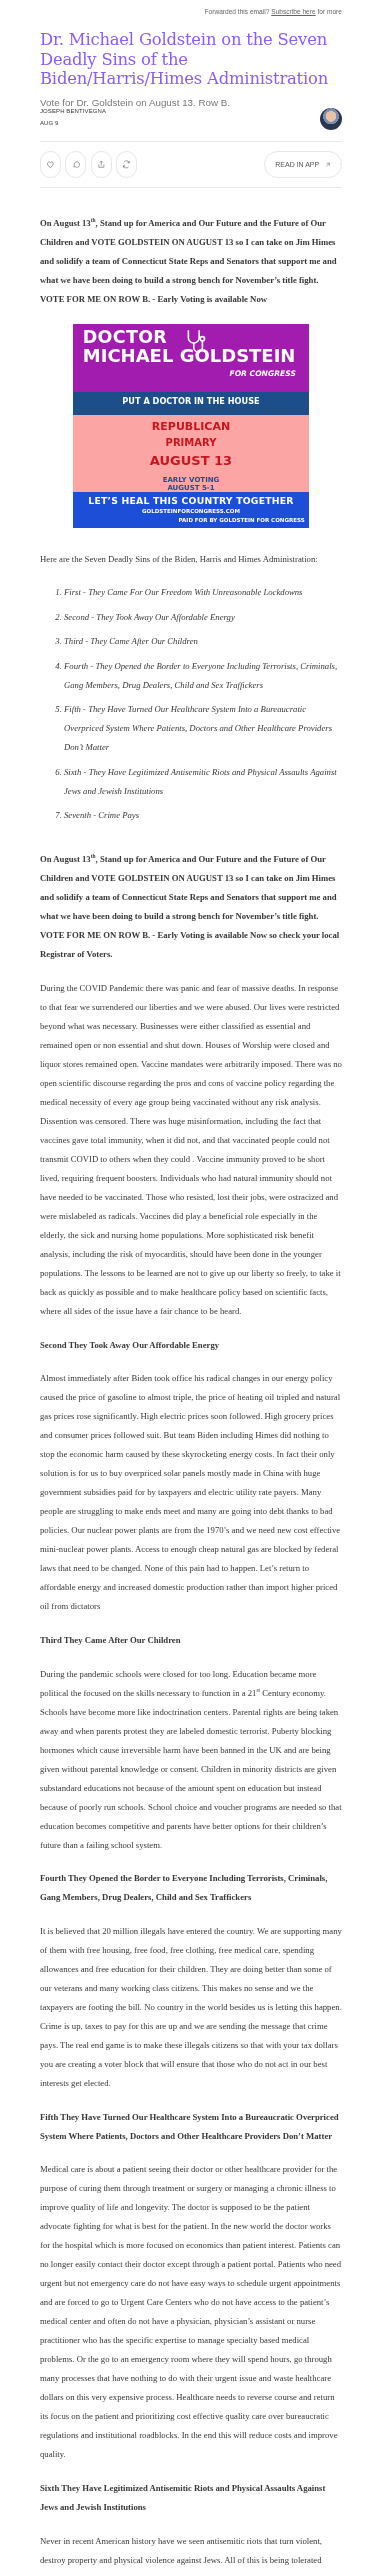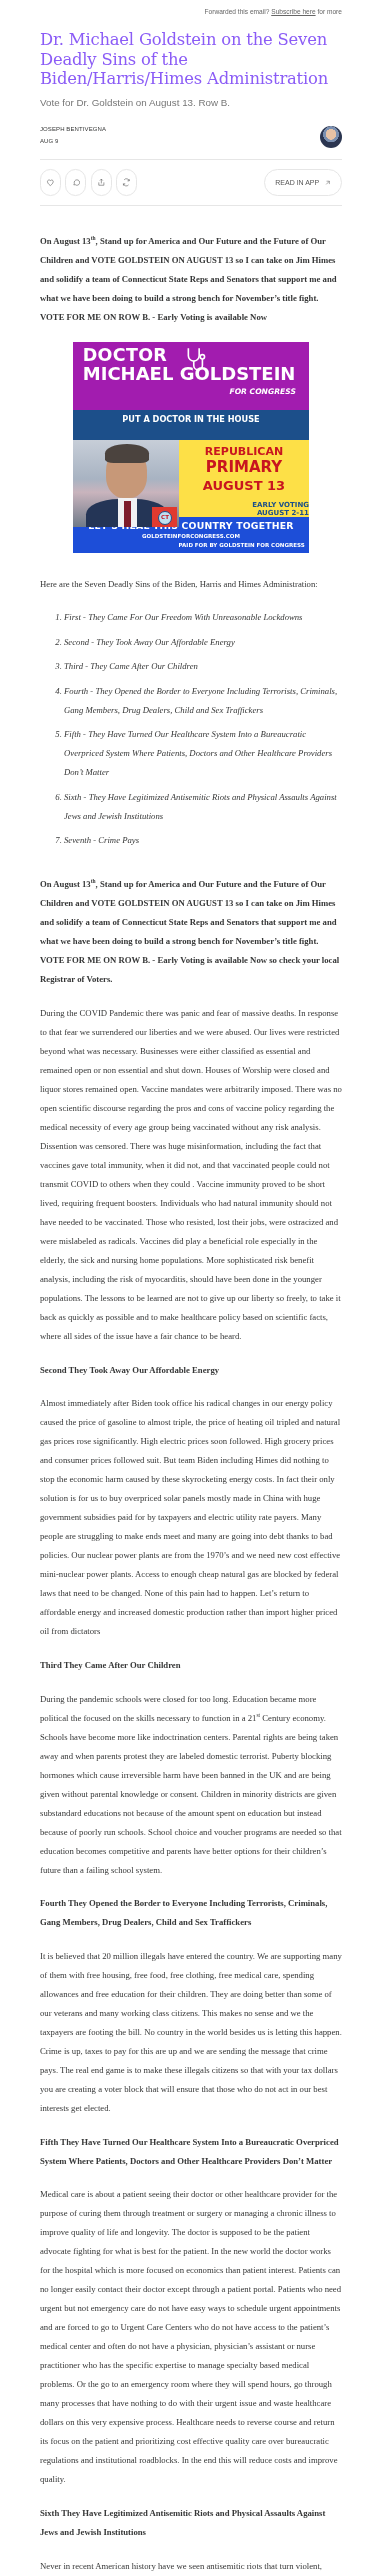--- a/index.html
+++ b/index.html
@@ -1,21 +1,21 @@
 <!DOCTYPE html>
 <html style="font-size:8.7px"><head>
   <meta charset="utf-8">
   <style>
     html, body { margin: 0; padding: 0; background: #ffffff; }
     body { width: 382px; font-family: "Liberation Serif", serif; color: #363737; }
     .wrap { width: 302px; margin: 0 auto; padding: 0 0 22px; }
     .forwarded { text-align: right; font-family: "Liberation Sans", sans-serif; font-size: 6.6px; color: #666; padding-top: 7.6px; }
     .forwarded a { color: #666; text-decoration: underline; }
     h1.title { font-family: "DejaVu Serif", serif; font-weight: normal; font-size: 16.4px; line-height: 19.7px; color: #8b5cf6; margin: 15.3px 0 7.6px; letter-spacing: -0.2px; }
-    .subtitle { font-family: "Liberation Sans", sans-serif; font-size: 9.8px; color: #777; margin: 0 0 18px; }
+    .subtitle { font-family: "Liberation Sans", sans-serif; font-size: 9.8px; color: #777; margin: 0 0 0; }
     .byline { display: flex; justify-content: space-between; align-items: flex-start; }
     .byline .meta { font-family: "Liberation Sans", sans-serif; font-size: 6px; color: #363737; text-transform: uppercase; letter-spacing: 0.1px; }
     .byline .meta div { margin-bottom: 6.6px; }
     .avatar { width: 22px; height: 22px; border-radius: 50%; background: radial-gradient(circle at 50% 38%, #e7c2a5 0 30%, #7a8fb0 31% 45%, #2b3550 46% 100%); }
     .divider { border: 0; border-top: 0.5px solid #e6e6e6; margin: 8.7px 0; }
     .actionbar { display: flex; justify-content: space-between; align-items: center; height: 27px; }
     .icon-group { display: flex; gap: 4.4px; }
     .icon-btn { width: 21px; height: 27px; border: 0.5px solid #e6e6e6; border-radius: 10.4px; display: flex; align-items: center; justify-content: center; box-sizing: border-box; }
     .icon-btn svg { width: 8.7px; height: 8.7px; stroke: #555; fill: none; stroke-width: 1.6; }
     .pill { height: 27px; border: 0.5px solid #e6e6e6; border-radius: 13.6px; padding: 0 9.8px; display: flex; align-items: center; gap: 4.4px; font-family: "Liberation Sans", sans-serif; font-size: 7px; color: #555; box-sizing: border-box; }
@@ -27,35 +27,35 @@
     .body h3 { font-size: 8.7px; font-weight: bold; margin: 0 0 14.7px; line-height: 19px; }
     ol.sins { margin: 0 0 25px; padding-left: 24px; font-style: italic; }
     ol.sins li { margin-bottom: 5.5px; line-height: 19px; }
     ol.sins li b { font-weight: bold; }
     .banner { width: 236px; margin: 0 auto 22px; font-family: "DejaVu Sans", sans-serif; font-weight: bold; }
     .b-red { background: #a21caf; color: #fff; padding: 4.4px 9.8px 3.3px; height: 68px; box-sizing: border-box; position: relative; }
     .b-red .doc { font-size: 17.5px; letter-spacing: 0.3px; line-height: 19.7px; }
     .b-red .name { font-size: 18px; line-height: 16.4px; }
     .b-red .for { font-size: 7.6px; font-style: italic; text-align: right; padding-right: 3.3px; }
     .steth { position: absolute; left: 112px; top: 4.4px; }
-    .b-blue1 { background: #1c4f8a; color: #fff; text-align: center; font-size: 8.2px; height: 30px; line-height: 19.7px; }
-    .b-mid { display: flex; height: 77px; background: #fde047; }
+    .b-blue1 { background: #1c4f8a; color: #fff; text-align: center; font-size: 8.2px; height: 23px; line-height: 19.7px; }
+    .b-mid { display: flex; height: 77px; background: #fca5a5; flex-direction: column; }
     .b-photo { width: 106px; height: 87px; background: linear-gradient(180deg, #c7ced8 0%, #a8b3c2 45%, #c9b4bd 60%, #6f7a88 100%); position: relative; overflow: hidden; }
     .b-photo .head { position: absolute; left: 33px; top: 8.7px; width: 41px; height: 50px; border-radius: 45% 45% 42% 42%; background: #c79878; }
     .b-photo .hair { position: absolute; left: 32px; top: 4.4px; width: 44px; height: 18.6px; border-radius: 50% 50% 20% 20%; background: #4b433e; }
     .b-photo .suit { position: absolute; left: 13px; top: 59px; width: 82px; height: 38px; border-radius: 40% 40% 0 0; background: #243556; }
     .b-photo .shirt { position: absolute; left: 45px; top: 58px; width: 18.6px; height: 29.5px; background: #f1f1f3; }
     .b-photo .tie { position: absolute; left: 51px; top: 61px; width: 6.6px; height: 26px; background: #7d1c2b; }
     .ct-badge { position: absolute; left: 79px; top: 67px; width: 25px; height: 21px; background: #e03a2f; }
     .ct-circle { position: absolute; left: 85px; top: 71px; width: 14px; height: 14px; border-radius: 50%; background: #bfe0ef; color: #c8151f; font-size: 5.5px; display:flex; align-items:center; justify-content:center; border: 1.1px solid #1c4f8a; box-sizing: border-box; }
     .b-right { flex: 1; text-align: center; padding-top: 5.5px; }
     .b-right .rep { color: #c8151f; font-size: 11px; line-height: 14px; }
-    .b-right .pri { color: #c8151f; font-size: 15px; line-height: 17.5px; }
+    .b-right .pri { color: #c8151f; font-size: 10px; line-height: 17.5px; }
     .b-right .aug { color: #c8151f; font-size: 13px; line-height: 18.6px; }
-    .b-right .ev { color: #1c4f8a; font-size: 7px; line-height: 8.2px; margin-top: 5.5px; text-align: right; }
+    .b-right .ev { color: #1c4f8a; font-size: 7px; line-height: 8.2px; margin-top: 5.5px; }
     .b-blue2 { background: #1d4ed8; color: #fff; text-align: center; padding: 3.3px 0 3.3px; }
     .b-blue2 .heal { font-size: 9.3px; line-height: 12px; letter-spacing: 0.2px; }
     .b-blue2 .site { font-size: 5.5px; line-height: 8.7px; }
     .b-blue2 .paid { font-size: 5.5px; line-height: 8.7px; text-align: right; padding-right: 4.4px; }
   </style>
 </head>
 <body>
 
 <div class="wrap">
 
@@ -136,21 +136,21 @@
             <div class="hair"></div>
           <div class="ct-badge"></div>
           <div class="ct-circle">CT</div>
         </div>
         <div class="b-right">
           <div class="rep">REPUBLICAN</div>
           <div class="pri">PRIMARY</div>
           <div class="aug">AUGUST 13</div>
           <div class="ev">
             <div>EARLY VOTING</div>
-            <div>AUGUST 2-11</div>
+            <div>AUGUST 5-1</div>
           </div>
         </div>
       </div>
       <div class="b-blue2">
         <div class="heal">LET’S HEAL THIS COUNTRY TOGETHER</div>
         <div class="site">GOLDSTEINFORCONGRESS.COM</div>
         <div class="paid">PAID FOR BY GOLDSTEIN FOR CONGRESS</div>
       </div>
     </div>
 

